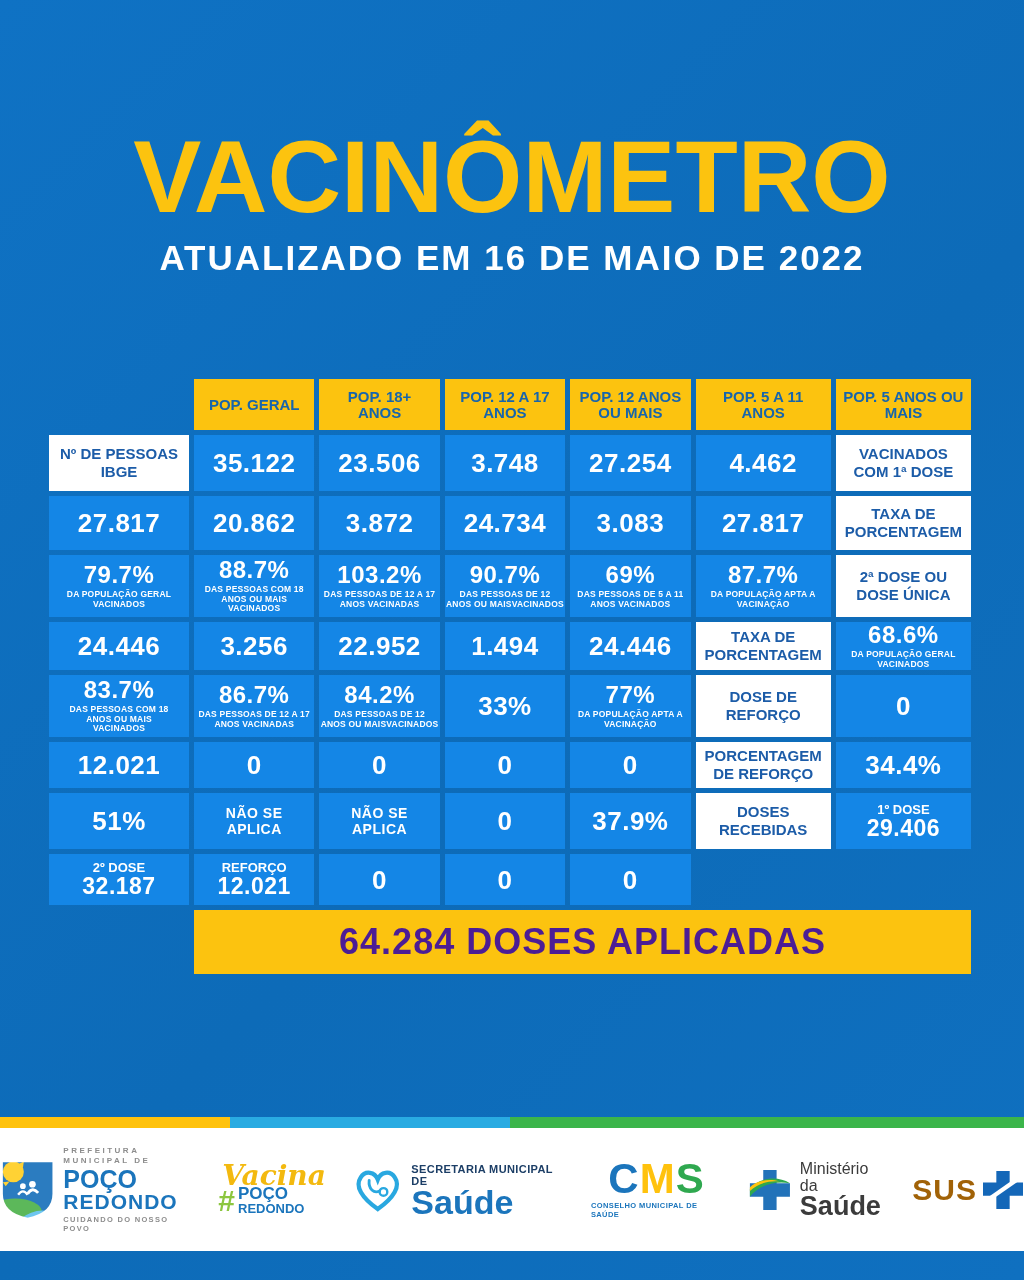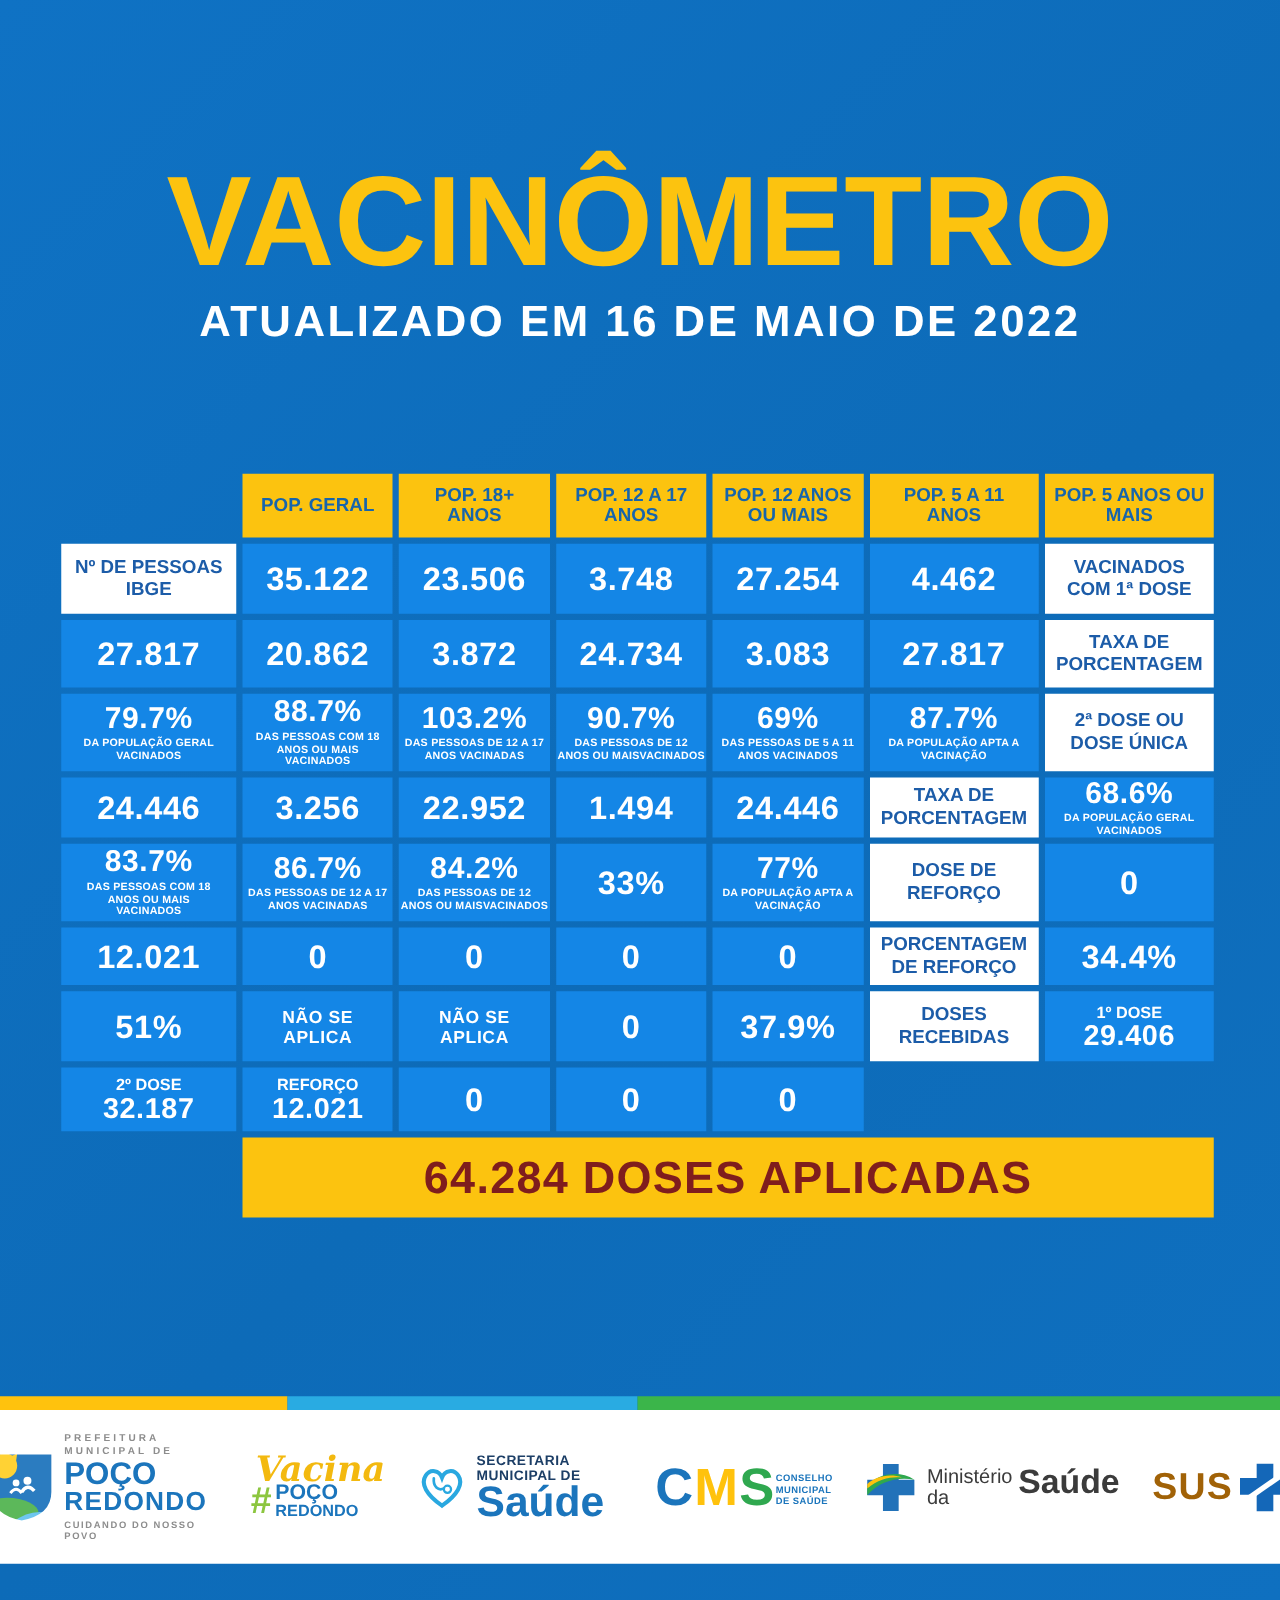--- a/index.html
+++ b/index.html
@@ -50,21 +50,21 @@
   }
   .cell .val{font-size:26px;line-height:26px;letter-spacing:.5px;}
   .cell .note{font-size:8.5px;line-height:9.5px;margin-top:3px;max-width:118px;letter-spacing:.2px;}
   .cell .top{font-size:13px;line-height:14px;}
   .cell.has-note .val{font-size:24px;line-height:24px;}
   .cell.has-top .val{font-size:23px;line-height:23px;}
   .cell.na .val{font-size:14px;line-height:16px;max-width:72px;white-space:normal;}
   .val:empty,.note:empty,.top:empty{display:none;}
   .banner{
     grid-column:2/8;
-    background:#FCC30F;color:#7f1d1d;
+    background:#FCC30F;color:#4c1d95;
     display:flex;align-items:center;justify-content:center;
     font-size:36px;font-weight:800;letter-spacing:1px;
   }
   
   .stripe{position:absolute;top:1117px;left:0;width:1024px;height:11px;display:flex;}
   .stripe .s1{width:230px;background:#FFC20D;}
   .stripe .s2{width:280px;background:#29ABE2;}
   .stripe .s3{flex:1;background:#3BB54A;}
   
   .footer{
@@ -87,27 +87,27 @@
   .vacina-hash{color:#8CC63F;font-size:30px;font-weight:800;line-height:30px;}
   .vacina-names{display:flex;flex-direction:column;}
   .vacina-n1{color:#1B75BC;font-weight:800;font-size:17px;line-height:16px;}
   .vacina-n2{color:#1B75BC;font-weight:800;font-size:13px;line-height:13px;}
   
   .logo-saude{gap:8px;}
   .saude-text{display:flex;flex-direction:column;}
   .saude-dept{font-size:11px;font-weight:bold;color:#1C3E66;letter-spacing:.4px;}
   .saude-name{font-size:34px;font-weight:800;color:#1B75BC;line-height:30px;}
   
-  .logo-cms{flex-direction:row;}
+  .logo-cms{flex-direction:column;}
   .cms-letters{font-size:42px;font-weight:800;line-height:38px;letter-spacing:1px;}
   .cms-c{color:#1B75BC;}.cms-m{color:#FFC20D;}.cms-s{color:#2FA84F;}
   .cms-caption{font-size:7.5px;font-weight:bold;color:#1B75BC;letter-spacing:.4px;margin-top:3px;}
   
   .logo-min{gap:8px;}
-  .min-text{display:flex;}
+  .min-text{display:flex;flex-direction:column;}
   .min-l1{font-size:16px;color:#3b3b3b;line-height:17px;}
   .min-l2{font-size:27px;font-weight:bold;color:#3b3b3b;line-height:25px;}
   
   .logo-sus{gap:5px;}
   .sus-text{font-size:30px;font-weight:800;color:#a16207;letter-spacing:1px;}
 </style>
 </head>
 <body>
 
 <div class="canvas">

